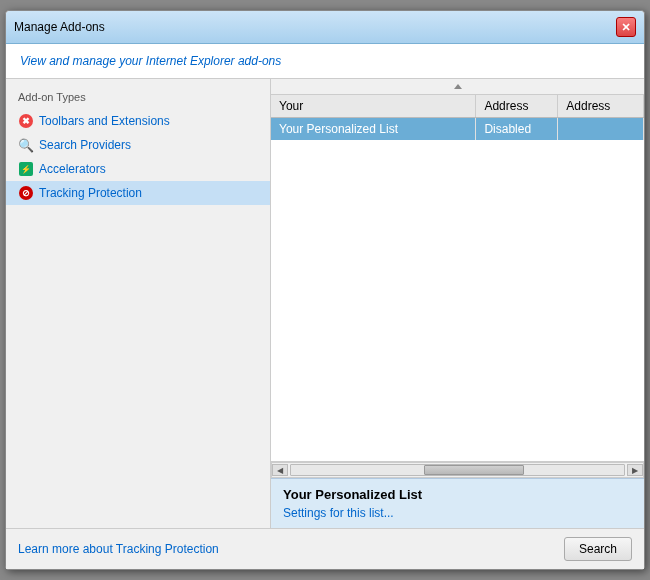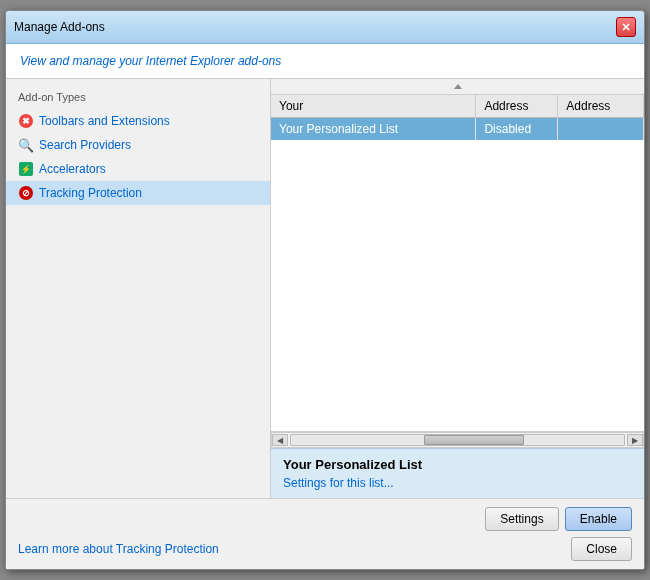--- a/index.html
+++ b/index.html
@@ -356,22 +356,18 @@
       </div>
 
       <div class="bottom-panel">
         <div class="bottom-panel-title">Your Personalized List</div>
         <a class="bottom-panel-link">Settings for this list...</a>
       </div>
     </div>
   </div>
 
   <div class="footer">
-    <div class="footer-buttons">
-      <button class="btn">Settings</button>
-      <button class="btn active">Enable</button>
-    </div>
     <div style="display:flex; justify-content:space-between; align-items:center;">
       <a class="footer-link">Learn more about Tracking Protection</a>
-      <button class="btn">Close</button>
+      <button class="btn">Search</button>
     </div>
   </div>
 </div>
 
 </body></html>

